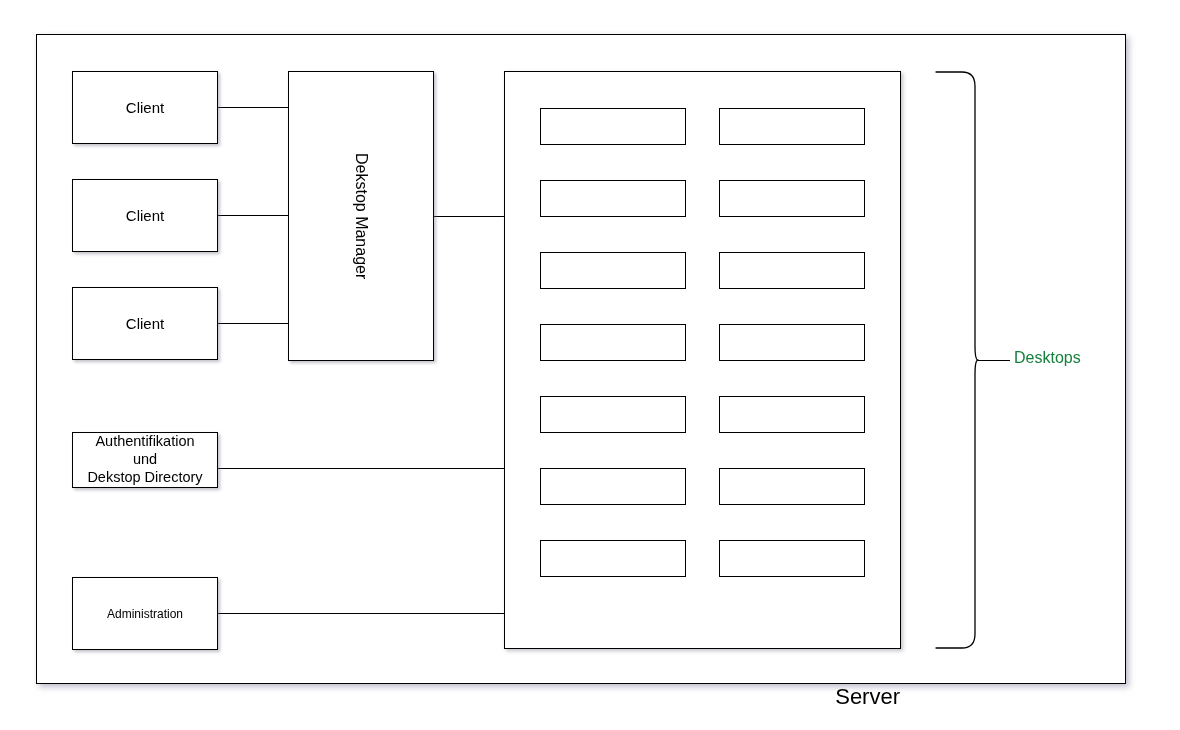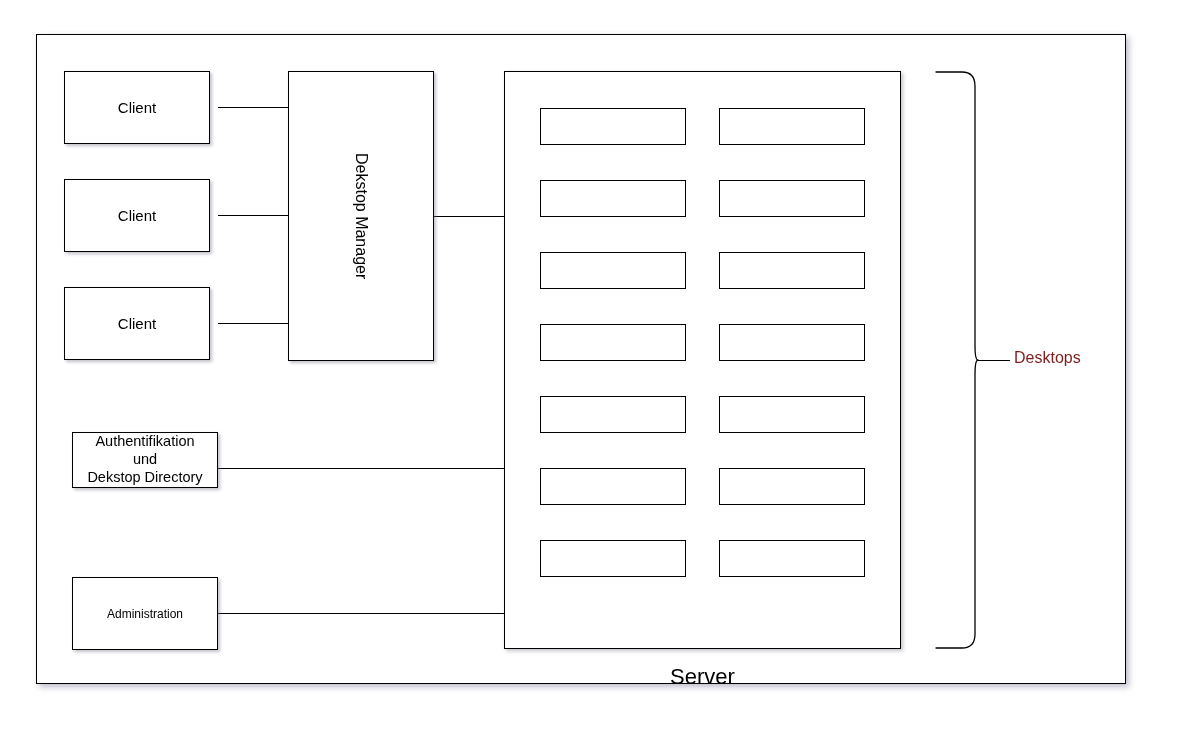--- a/index.html
+++ b/index.html
@@ -41,21 +41,21 @@
   }
   
   #outer-frame {
     left: 36px;
     top: 34px;
     width: 1090px;
     height: 650px;
   }
   
   .client-box {
-    left: 64px;
+    left: 72px;
     width: 146px;
     height: 73px;
     font-size: 15px;
   }
   #client-box-1 { top: 71px; }
   #client-box-2 { top: 179px; }
   #client-box-3 { top: 287px; }
   
   #desktop-manager-box {
     left: 288px;
@@ -113,22 +113,22 @@
     width: 146px;
     height: 37px;
     border: 1px solid #000000;
     box-sizing: border-box;
     background: #ffffff;
   }
   #server-label {
     position: absolute;
     left: 0;
     right: 0;
-    top: 592px;
-    text-align: center;
+    top: 612px;
+    text-align: right;
     font-size: 22px;
     color: #000000;
   }
   
   .connector {
     position: absolute;
     background: #000000;
     height: 1px;
   }
   
@@ -137,21 +137,21 @@
     left: 932px;
     top: 68px;
     width: 48px;
     height: 584px;
   }
   #desktops-label {
     position: absolute;
     left: 1014px;
     top: 349px;
     font-size: 16px;
-    color: #7f1d1d;
+    color: #15803d;
     white-space: nowrap;
   }
   #desktops-tick {
     position: absolute;
     left: 978px;
     top: 360px;
     width: 32px;
     height: 1px;
     background: #000000;
   }

